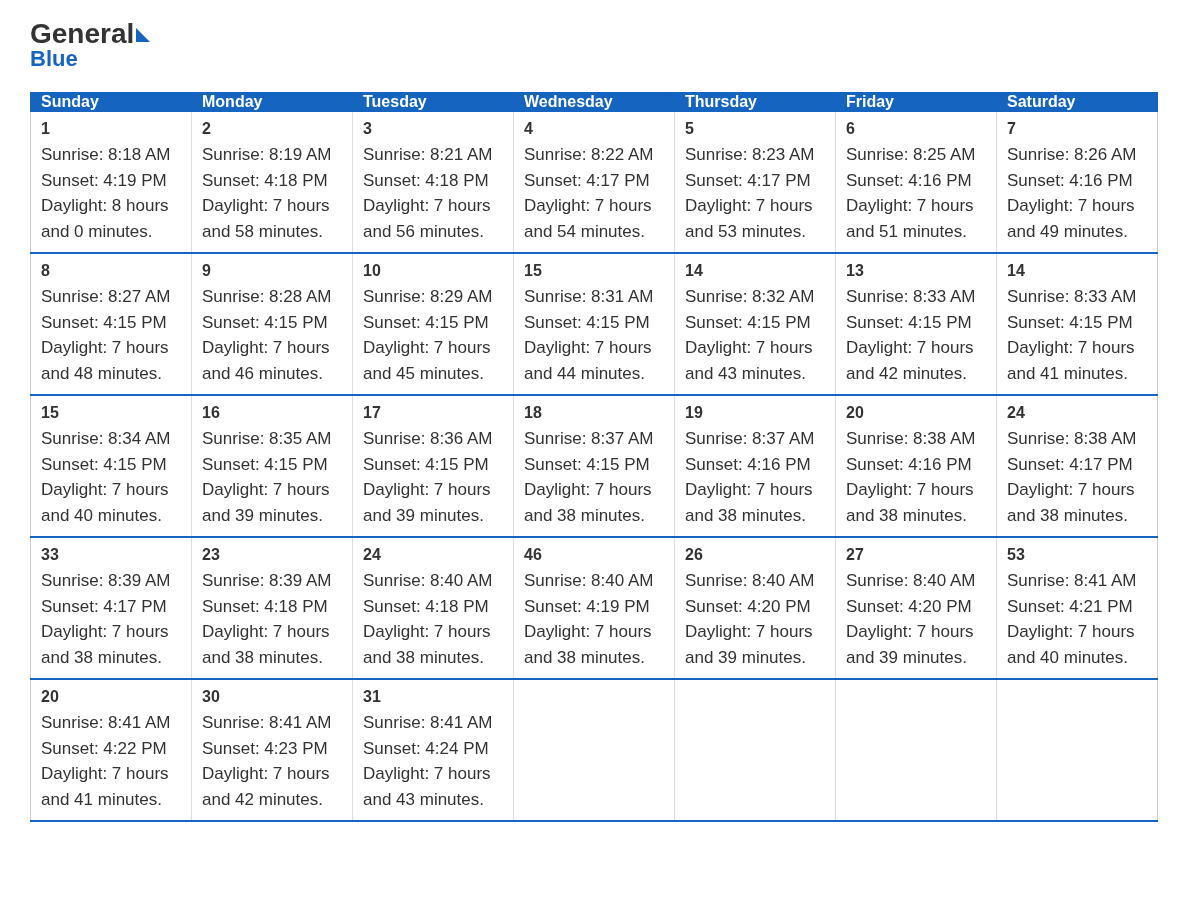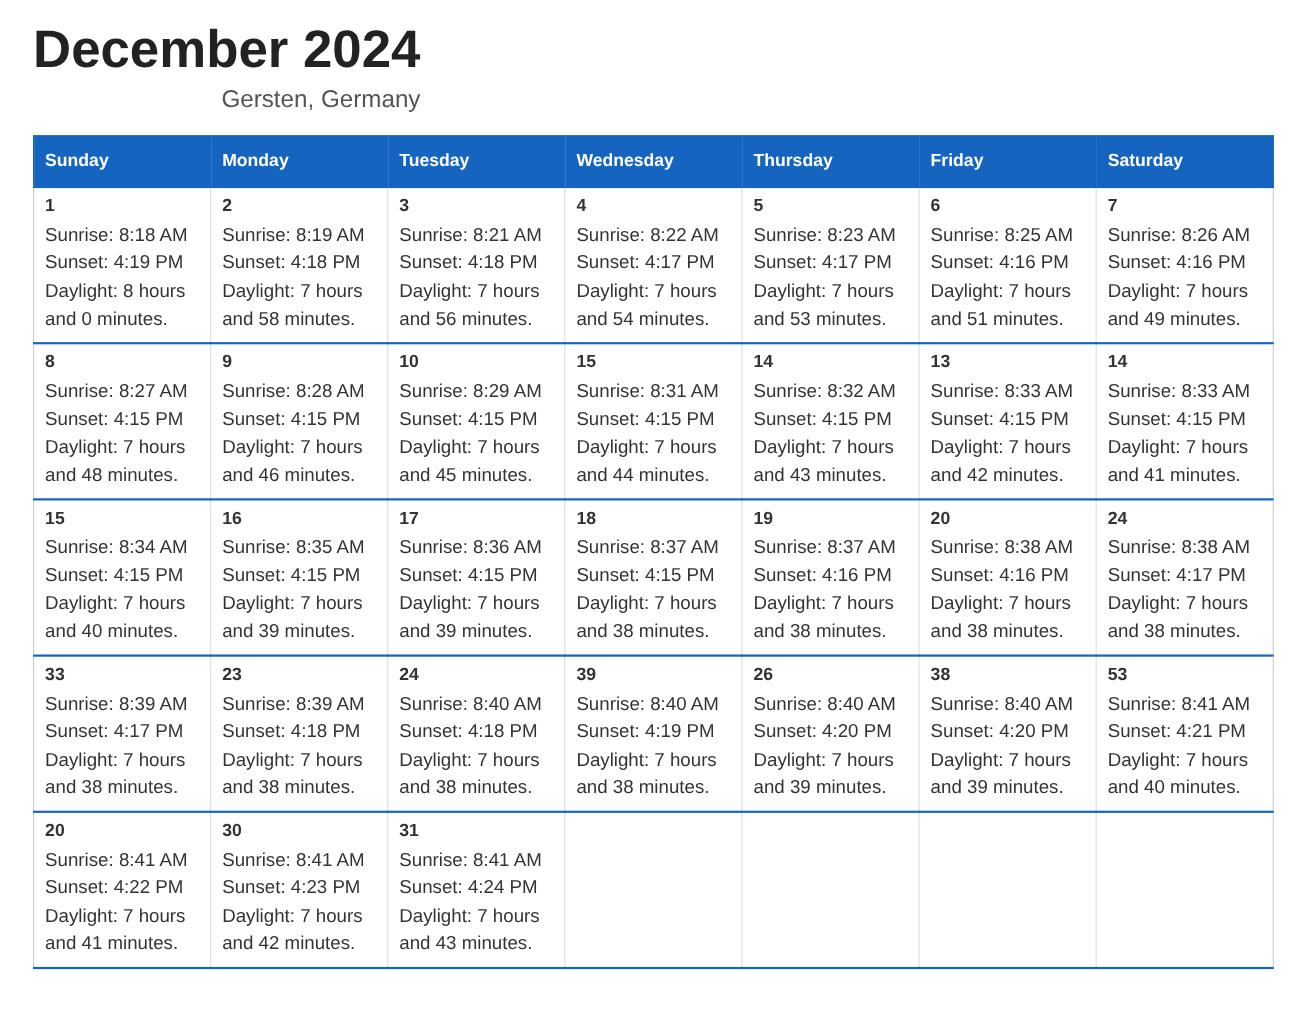--- a/index.html
+++ b/index.html
@@ -62,21 +62,21 @@
     }
     table {
       width: 100%;
       border-collapse: collapse;
     }
     thead tr {
       background-color: #1565C0;
     }
     thead th {
       color: #fff;
-      padding: 14px 10px;
+      padding: 0 10px;
       font-size: 16px;
       font-weight: bold;
       text-align: left;
       border: 1px solid #1565C0;
     }
     tbody tr {
       border-bottom: 2px solid #1565C0;
     }
     tbody td {
       vertical-align: top;
@@ -106,23 +106,26 @@
       color: #333;
     }
     .empty-cell {
       background: #fff;
     }
   </style>
 </head>
 <body>
 
 <div class="header">
-  <div class="title-section">
-    <div class="month-title">December 2024</div>
-    <div class="location">Gersten, Germany</div>
+  <div class="logo-wrapper">
+    <div class="logo-top-row">
+      <span class="logo-text">General</span>
+      <span class="logo-arrow"></span>
+    </div>
+    <div class="logo-sub">Blue</div>
   </div>
 </div>
 
 <table>
   <thead>
     <tr>
     <th>Sunday</th>
         <th>Monday</th>
         <th>Tuesday</th>
         <th>Wednesday</th>
@@ -325,37 +328,37 @@
       </td>
         <td>
         <span class="day-num">24</span>
         <div class="day-info">
           Sunrise: 8:40 AM<br>
           Sunset: 4:18 PM<br>
           Daylight: 7 hours and 38 minutes.<br>
         </div>
       </td>
         <td>
-        <span class="day-num">39</span>
+        <span class="day-num">46</span>
         <div class="day-info">
           Sunrise: 8:40 AM<br>
           Sunset: 4:19 PM<br>
           Daylight: 7 hours and 38 minutes.<br>
         </div>
       </td>
         <td>
         <span class="day-num">26</span>
         <div class="day-info">
           Sunrise: 8:40 AM<br>
           Sunset: 4:20 PM<br>
           Daylight: 7 hours and 39 minutes.<br>
         </div>
       </td>
         <td>
-        <span class="day-num">38</span>
+        <span class="day-num">27</span>
         <div class="day-info">
           Sunrise: 8:40 AM<br>
           Sunset: 4:20 PM<br>
           Daylight: 7 hours and 39 minutes.<br>
         </div>
       </td>
         <td>
         <span class="day-num">53</span>
         <div class="day-info">
           Sunrise: 8:41 AM<br>

